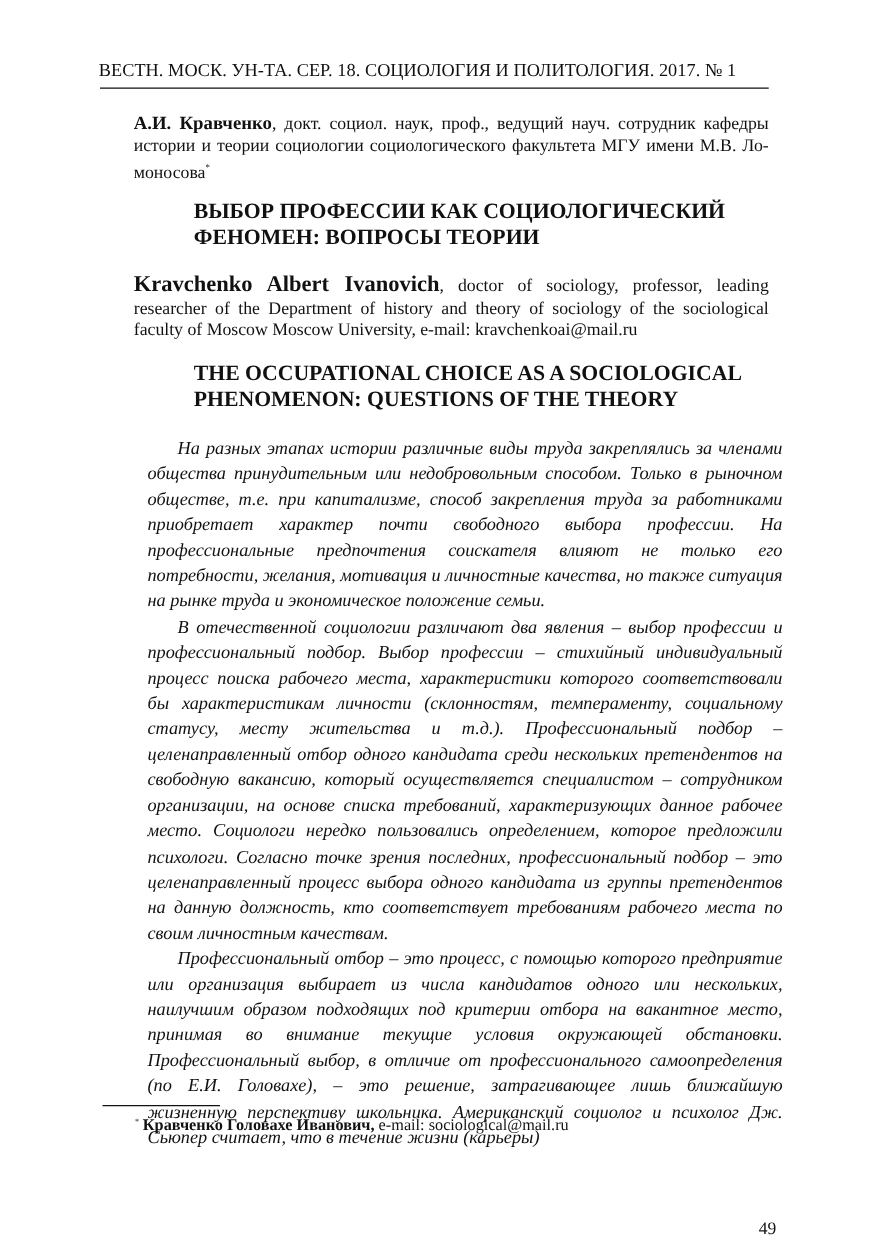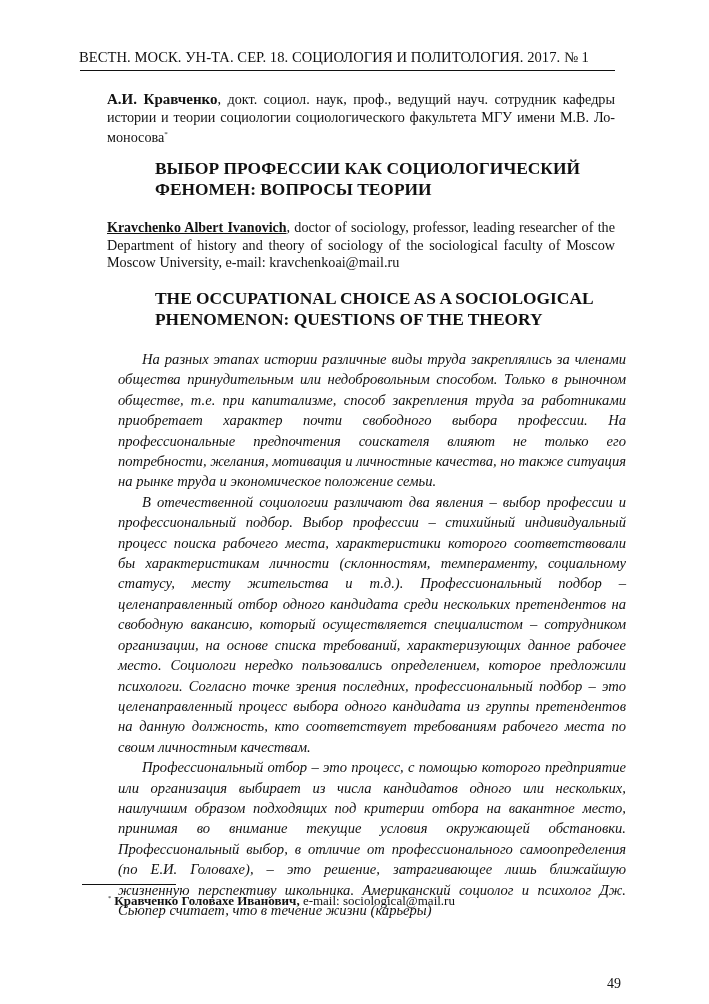--- a/index.html
+++ b/index.html
@@ -24,21 +24,21 @@
   .title {
     position: absolute; left: 107px; width: 510px;
     font-weight: bold; font-size: 17.4px; line-height: 21px; margin-left: 48px;
   }
   .title-ru { top: 158px; }
   .title-en { top: 288px; }
   .author-en {
     position: absolute; left: 107px; top: 219px; width: 508px;
     font-size: 14.2px; line-height: 17.5px; text-align: justify;
   }
-  .author-en b { font-size: 14px; text-decoration: underline; }
+  .author-en b { font-size: 18px; }
   .abstract {
     position: absolute; left: 118px; top: 349px; width: 508px;
     font-style: italic; font-size: 14.6px; line-height: 20.4px;
     text-align: justify; hyphens: manual;
   }
   .abstract p { margin: 0; text-indent: 24px; }
   .fn-rule {
     position: absolute; left: 82px; top: 884px; width: 94px; height: 0;
     border-top: 1px solid #111;
   }

